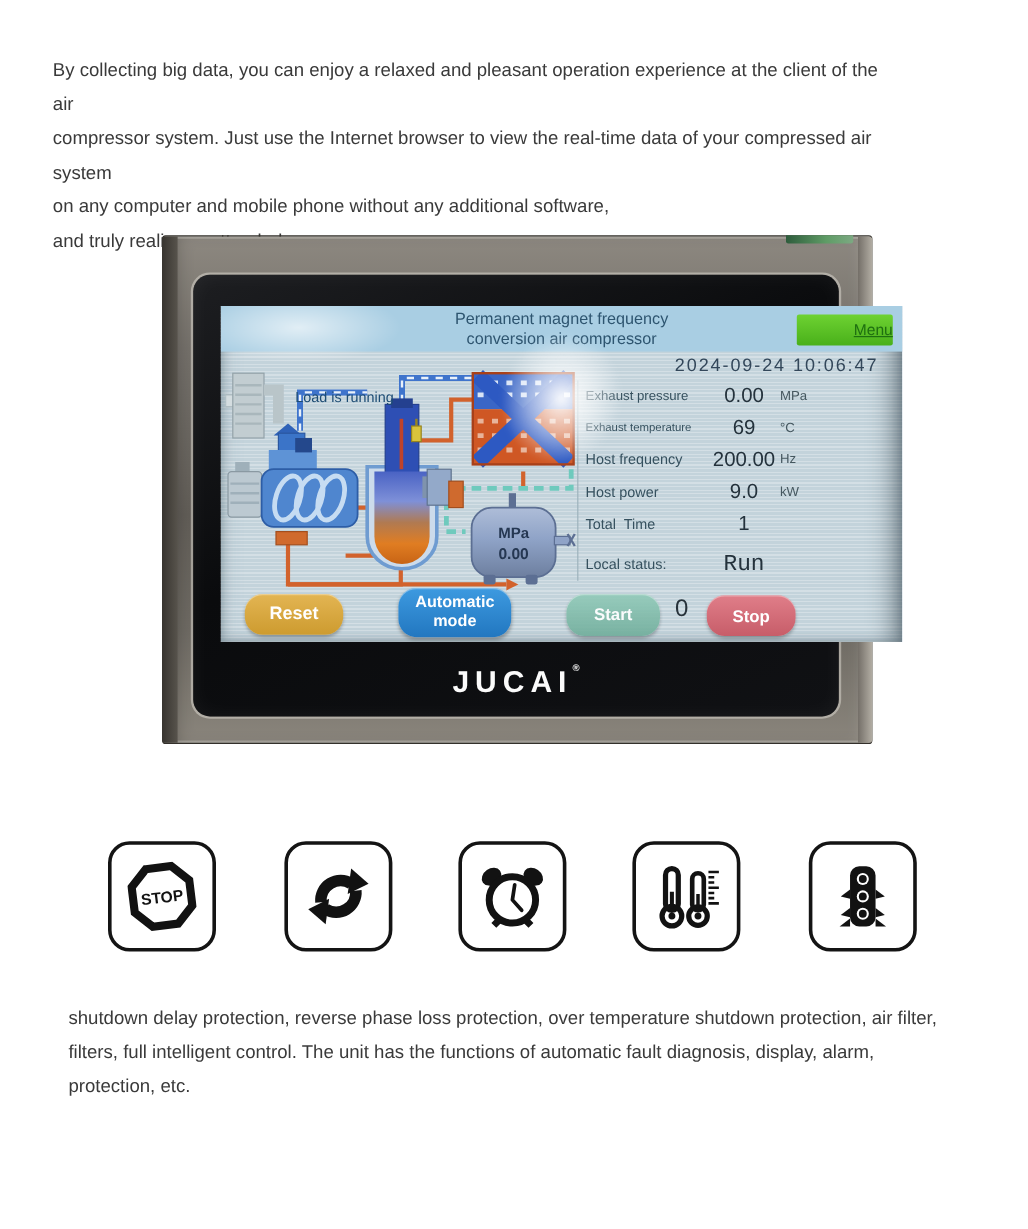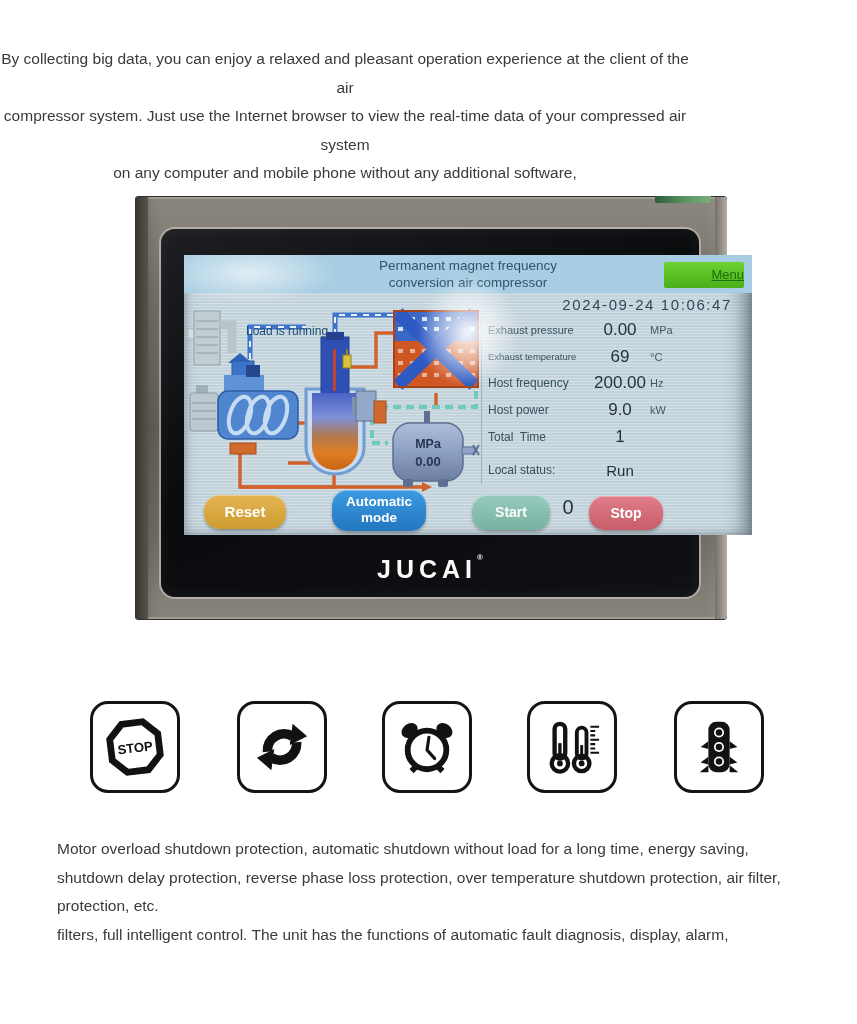--- a/index.html
+++ b/index.html
@@ -1,20 +1,20 @@
 <!DOCTYPE html>
 <html><head>
 <meta charset="utf-8">
 <style>
   html,body{margin:0;padding:0;background:#fff;}
   .canvas{position:relative;width:857px;height:1024px;background:#fff;overflow:hidden;
           font-family:"Liberation Sans",sans-serif;color:#3b3b3b;}
   
-  .intro{position:absolute;top:45px;left:0;width:690px;text-align:center;
-         font-size:15.5px;line-height:28.6px;color:#3a3a3a;}
+  .intro{position:absolute;top:45px;left:0;width:690px;
+         font-size:15.5px;line-height:28.6px;color:#3a3a3a;padding-left:44px;}
   .outro{position:absolute;top:835px;left:57px;width:748px;text-align:left;
          font-size:15.5px;line-height:28.6px;color:#3a3a3a;}
   
   .device{position:absolute;left:135px;top:196px;width:592px;height:424px;}
   .device-frame{position:absolute;inset:0;border:1px solid #33302b;border-radius:3px;
     background:linear-gradient(180deg,#8d8880 0%,#74706a 22%,#615d57 55%,#6e6a63 78%,#8a857c 100%);
     box-shadow:inset 0 0 0 2px rgba(235,232,225,.28), inset 16px 0 18px -10px rgba(0,0,0,.45),
                inset -14px 0 16px -10px rgba(255,255,255,.30);}
   .device-side-left{position:absolute;left:0;top:1px;bottom:1px;width:13px;border-radius:3px 0 0 3px;
     background:linear-gradient(90deg,#37342f,#57534c);}
@@ -47,21 +47,21 @@
   .glare2{position:absolute;left:-20px;top:-12px;width:170px;height:60px;border-radius:50%;
     background:radial-gradient(closest-side,rgba(255,255,255,.65),rgba(255,255,255,0));}
   
   .readings{position:absolute;left:297px;top:62px;width:192px;border-left:1px solid #9db2bc;padding-left:6px;}
   .rrow{display:grid;grid-template-columns:102px 60px 26px;align-items:center;height:26.6px;}
   .rrow.status{margin-top:7px;}
   .rlabel{font-size:12px;color:#35505e;white-space:pre;}
   .rrow:nth-child(1) .rlabel{font-size:11px;}
   .rrow:nth-child(2) .rlabel{font-size:9.5px;}
   .rvalue{font-size:17px;color:#24323c;text-align:center;}
-  .rrow.status .rvalue{font-size:15px;}
+  .rrow.status .rvalue{font-size:19px;font-family:Liberation Mono, monospace;}
   .runit{font-size:11px;color:#45575f;text-align:left;}
   
   .sbtn{position:absolute;border-radius:15px;color:#fff;text-align:center;font-weight:bold;
     box-shadow:0 2px 3px rgba(0,0,0,.28), inset 0 1px 0 rgba(255,255,255,.35);}
   .btn-reset{left:20px;top:240px;width:82px;height:34px;font-size:15px;line-height:34px;
     background:linear-gradient(180deg,#e3b553,#cd9b2f);}
   .btn-auto{left:148px;top:235px;width:94px;height:41px;font-size:13.5px;line-height:16px;
     padding-top:4px;box-sizing:border-box;background:linear-gradient(180deg,#3d9ae0,#2277c0);}
   .btn-start{left:288px;top:240px;width:78px;height:35px;font-size:14px;line-height:35px;
     background:linear-gradient(180deg,#93cbba,#72ae9c);opacity:.92;}
@@ -311,19 +311,18 @@
       <circle cx="30" cy="15" r="5.2" fill="#fff"></circle>
         <circle cx="30" cy="15" r="3.4" fill="#121212"></circle>
       <circle cx="30" cy="30" r="5.2" fill="#fff"></circle>
         <circle cx="30" cy="30" r="3.4" fill="#121212"></circle>
       <circle cx="30" cy="45" r="5.2" fill="#fff"></circle>
         <circle cx="30" cy="45" r="3.4" fill="#121212"></circle>
     </svg>
   </div>
 
   <div class="outro">
-    <div>Motor overload shutdown protection, automatic shutdown without load for a long time, energy saving,</div>
     <div>shutdown delay protection, reverse phase loss protection, over temperature shutdown protection, air filter,</div>
+    <div>filters, full intelligent control. The unit has the functions of automatic fault diagnosis, display, alarm,</div>
     <div>protection, etc.</div>
-    <div>filters, full intelligent control. The unit has the functions of automatic fault diagnosis, display, alarm,</div>
   </div>
 
 </div>
 
 </body></html>

